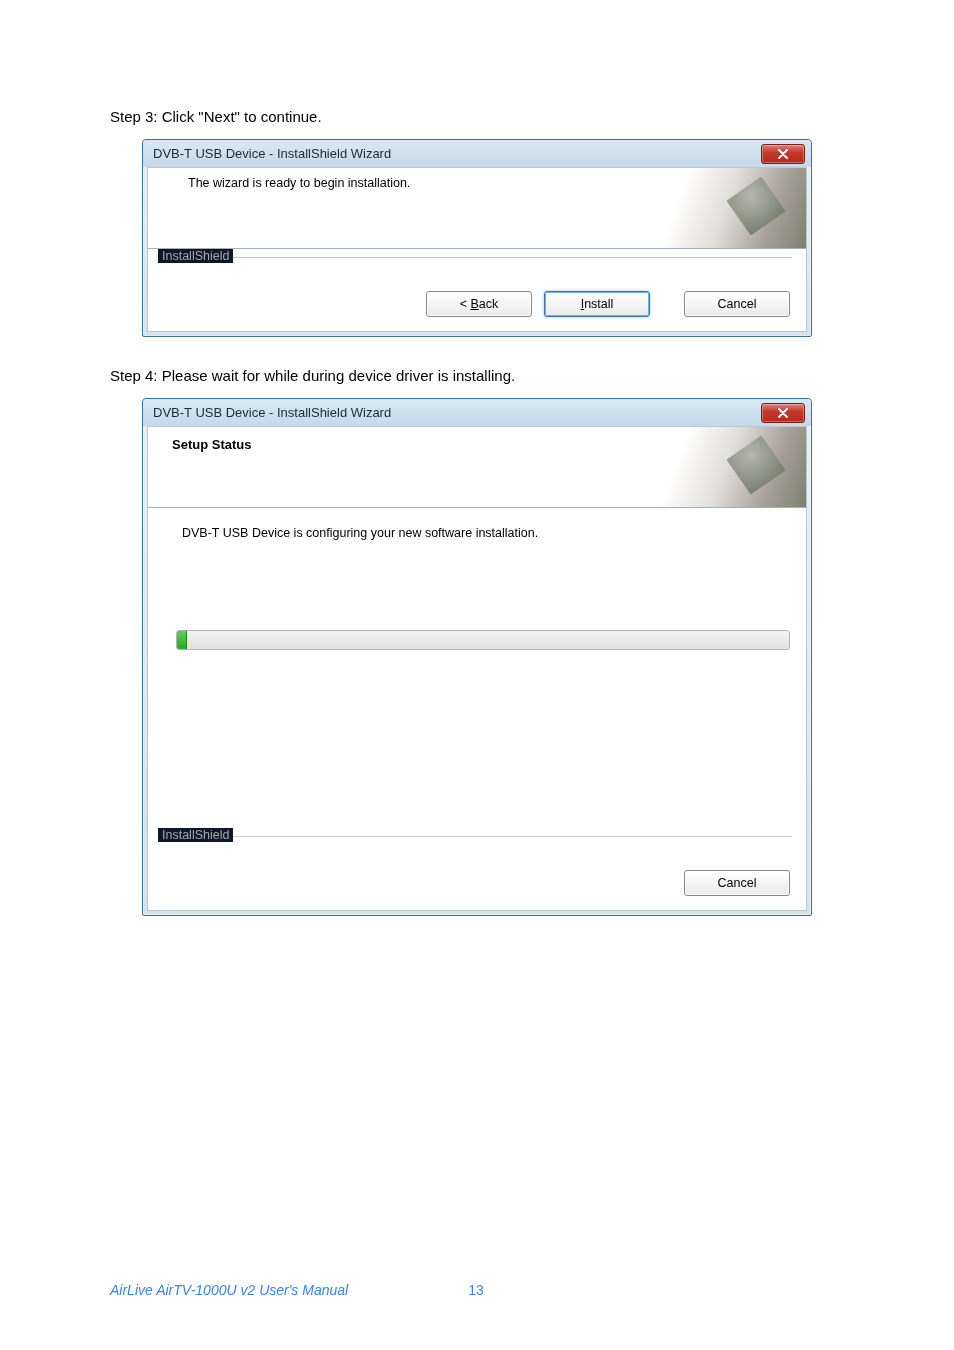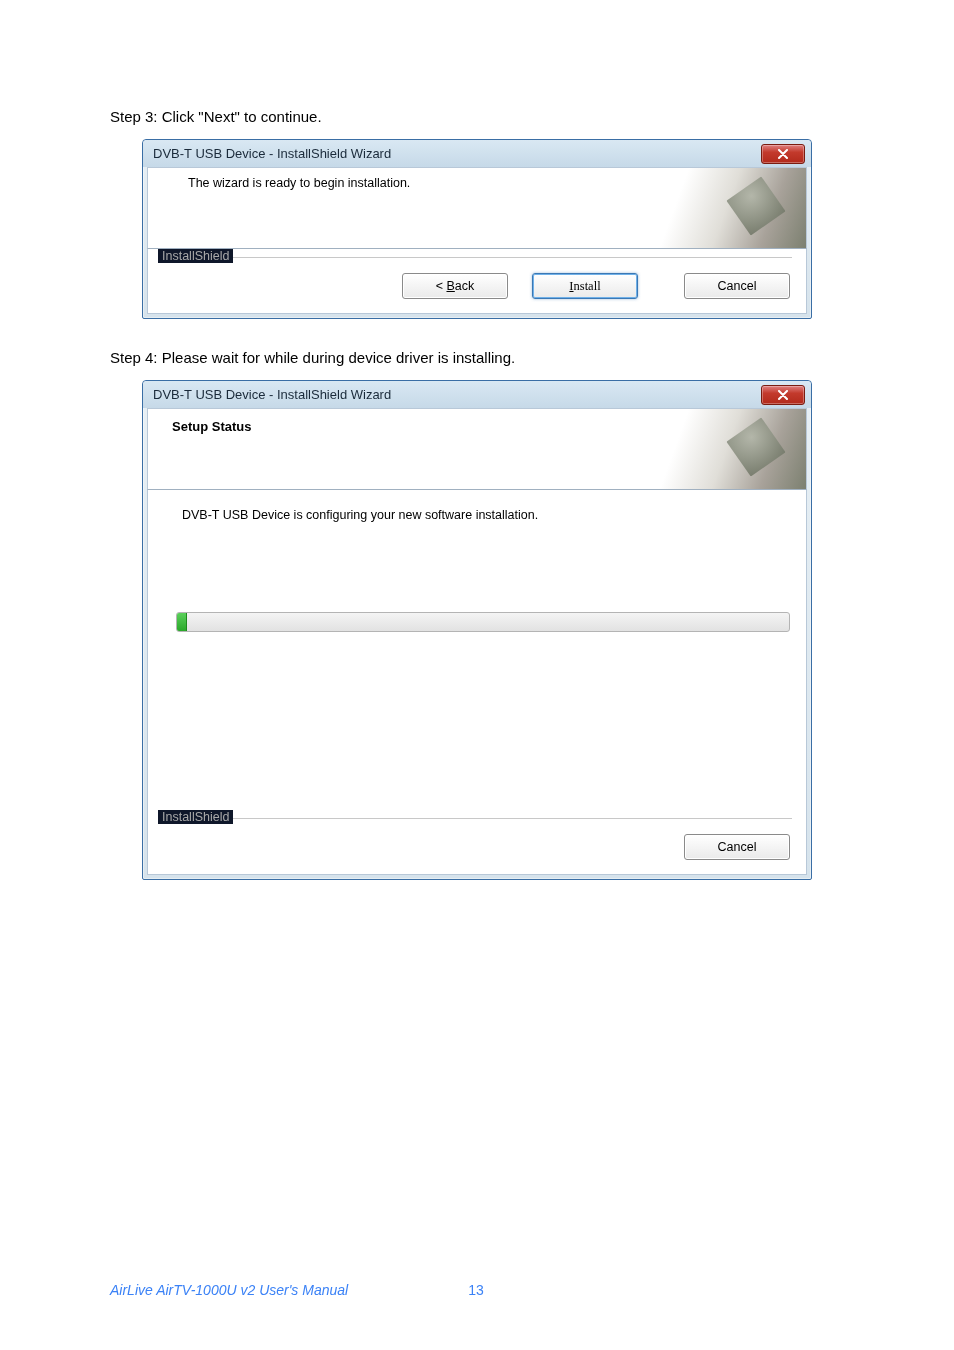--- a/index.html
+++ b/index.html
@@ -129,42 +129,41 @@
     left: 10px;
     top: 0px;
     background: #0f172a;
     padding: 0 4px;
     color: #a8a8a8;
     font-size: 12.5px;
   }
   .button-row {
     display: flex;
     justify-content: flex-end;
-    gap: 24px;
-    margin-top: 6px;
+    gap: 12px;
+    margin-top: 24px;
   }
   .win-btn {
     min-width: 84px;
     height: 24px;
     background: linear-gradient(#ffffff, #eaeaea);
     border: 1px solid #8a8a8a;
     border-radius: 3px;
     font-size: 12.5px;
     font-family: Tahoma, Arial, sans-serif;
     color: #000;
     padding: 0 10px;
     display: flex;
     align-items: center;
     justify-content: center;
     box-shadow: 0 0 0 1px #fff inset;
   }
   .win-btn.default {
     border: 1px solid #3a78b5;
     box-shadow: 0 0 0 1px #6fb0e8 inset, 0 0 3px rgba(58,120,181,0.5);
-    font-family: Liberation Serif, serif;
   }
   .progress-outer {
     margin: 90px 0 0 -6px;
     width: 612px;
     height: 18px;
     background: linear-gradient(#f4f4f4, #e2e2e2);
     border: 1px solid #b4b4b4;
     border-radius: 3px;
     position: relative;
     overflow: hidden;

